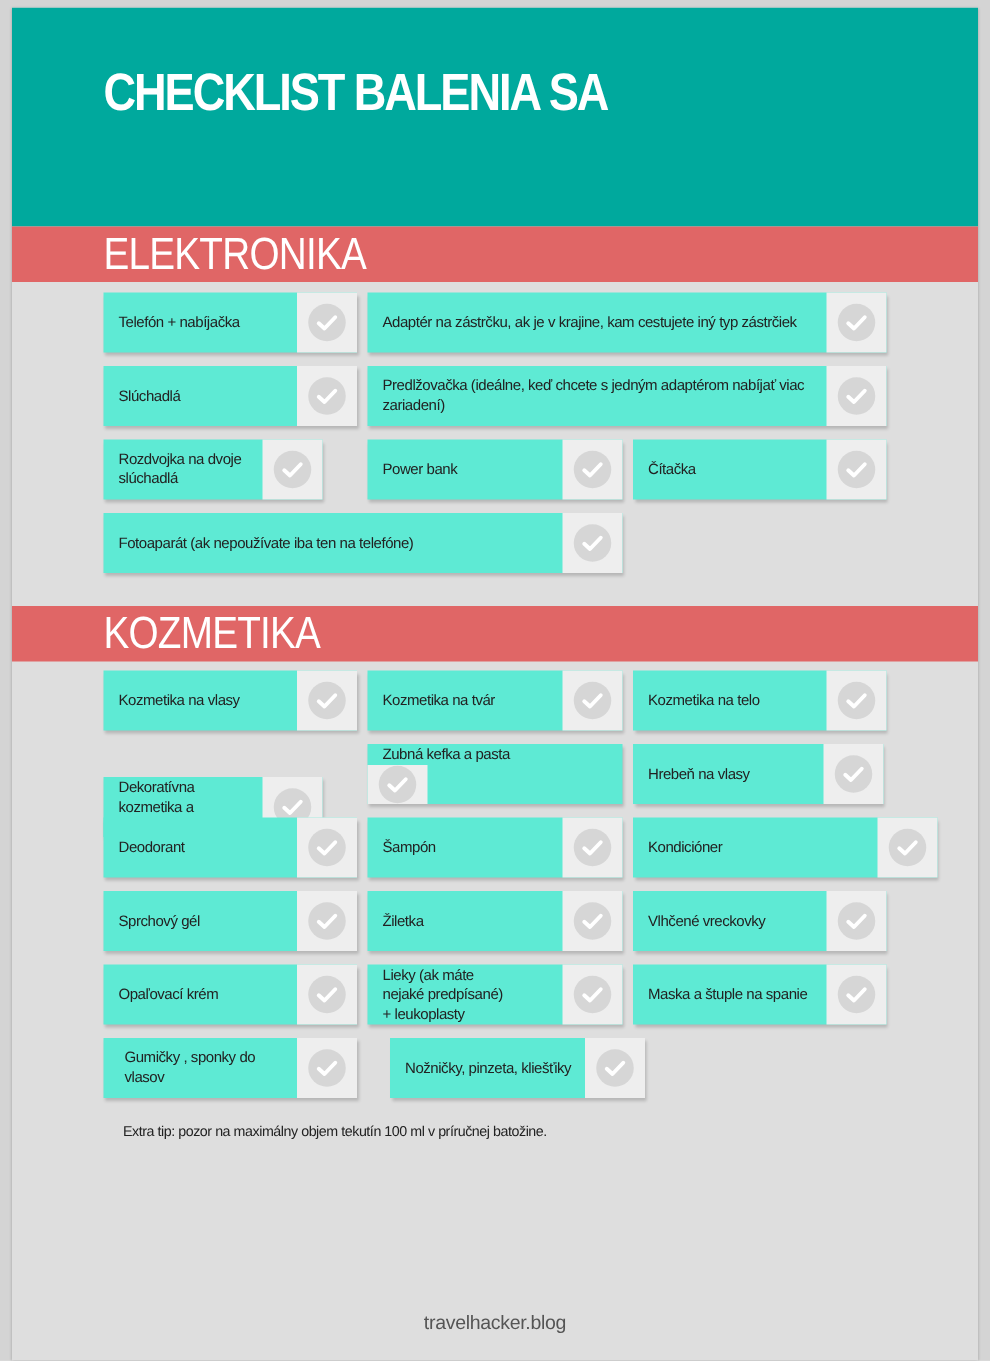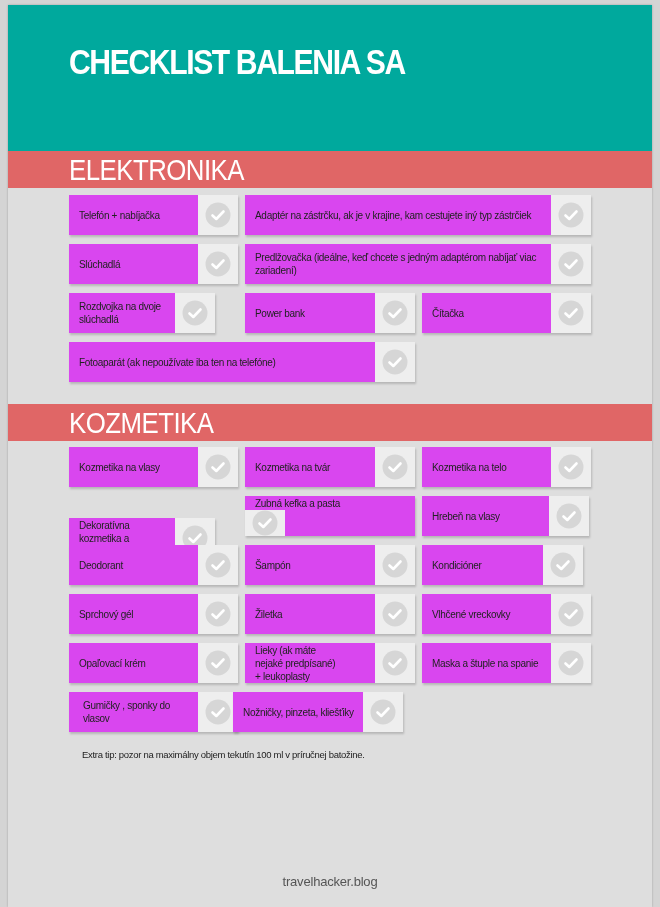--- a/index.html
+++ b/index.html
@@ -32,21 +32,21 @@
   .band {
     position: absolute; left: 0; width: 644px; height: 37px;
     background: #e06666;
   }
   .band-title {
     position: absolute; left: 61px; top: 3px;
     color: #ffffff; font-size: 30px; line-height: 32px; letter-spacing: -0.6px;
     transform: scaleX(0.86); transform-origin: left top; white-space: nowrap;
   }
   .card {
-    position: absolute; height: 40px; background: #d946ef;
+    position: absolute; height: 40px; background: #5eead4;
     box-shadow: 1px 2px 2px rgba(0,0,0,0.18);
     display: flex; align-items: stretch;
   }
   .card-label {
     flex: 1; display: flex; align-items: center;
     padding-left: 10px; padding-right: 6px;
     font-size: 10px; line-height: 13px; color: #222222; letter-spacing: -0.3px;
   }
   .card-check {
     width: 40px; background: #eeeeee;
@@ -212,21 +212,21 @@
   </div>
       <div class="card" style="left: 237px; top: 540px; width: 170px;">
     <div class="card-label">Šampón</div>
     <div class="card-check">
       <svg width="26" height="26" viewBox="0 0 26 26">
         <circle cx="13" cy="13" r="12.5" fill="#d6d6d6"></circle>
         <path d="M7.5 13.5 L11.3 17 L18.5 9.5" fill="none" stroke="#ffffff" stroke-width="2.6" stroke-linecap="round" stroke-linejoin="round"></path>
       </svg>
     </div>
   </div>
-      <div class="card" style="left: 414px; top: 540px; width: 161px;">
+      <div class="card" style="left: 414px; top: 540px; width: 203px;">
     <div class="card-label">Kondicióner</div>
     <div class="card-check">
       <svg width="26" height="26" viewBox="0 0 26 26">
         <circle cx="13" cy="13" r="12.5" fill="#d6d6d6"></circle>
         <path d="M7.5 13.5 L11.3 17 L18.5 9.5" fill="none" stroke="#ffffff" stroke-width="2.6" stroke-linecap="round" stroke-linejoin="round"></path>
       </svg>
     </div>
   </div>
       <div class="card" style="left: 61px; top: 589px; width: 169px;">
     <div class="card-label">Sprchový gél</div>
@@ -284,21 +284,21 @@
   </div>
       <div class="card" style="left: 61px; top: 687px; width: 169px;">
     <div class="card-label" style="padding-left: 14px;">Gumičky , sponky do vlasov</div>
     <div class="card-check">
       <svg width="26" height="26" viewBox="0 0 26 26">
         <circle cx="13" cy="13" r="12.5" fill="#d6d6d6"></circle>
         <path d="M7.5 13.5 L11.3 17 L18.5 9.5" fill="none" stroke="#ffffff" stroke-width="2.6" stroke-linecap="round" stroke-linejoin="round"></path>
       </svg>
     </div>
   </div>
-      <div class="card" style="left: 225px; top: 687px; width: 170px; justify-content: center;">
+      <div class="card" style="left: 252px; top: 687px; width: 170px; justify-content: center;">
     <div class="card-label">Nožničky, pinzeta, kliešťiky</div>
     <div class="card-check">
       <svg width="26" height="26" viewBox="0 0 26 26">
         <circle cx="13" cy="13" r="12.5" fill="#d6d6d6"></circle>
         <path d="M7.5 13.5 L11.3 17 L18.5 9.5" fill="none" stroke="#ffffff" stroke-width="2.6" stroke-linecap="round" stroke-linejoin="round"></path>
       </svg>
     </div>
   </div>
     </div>
 

